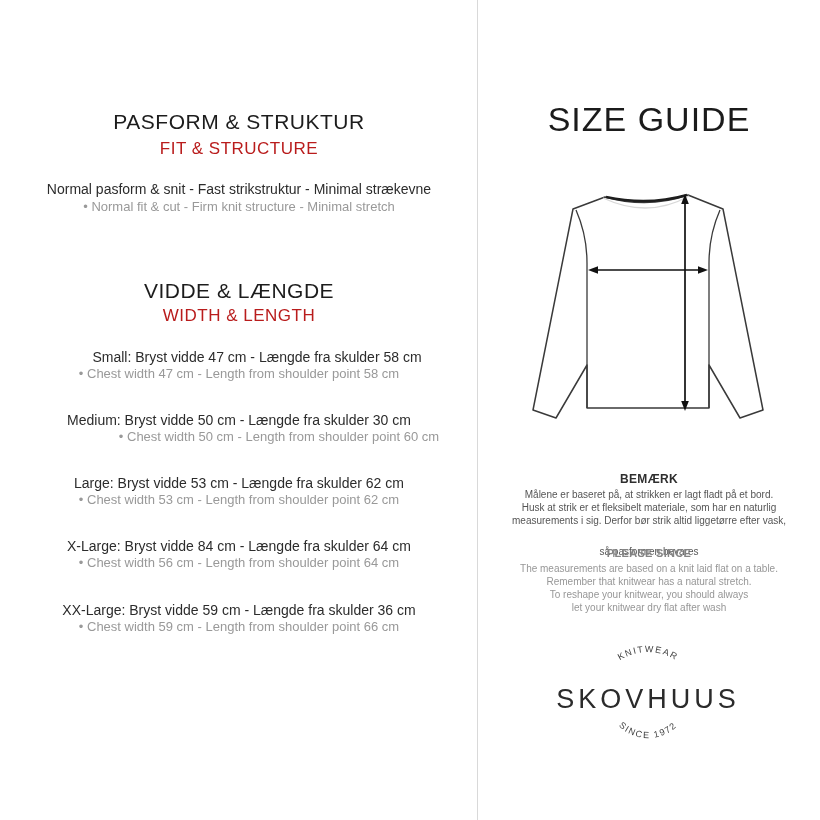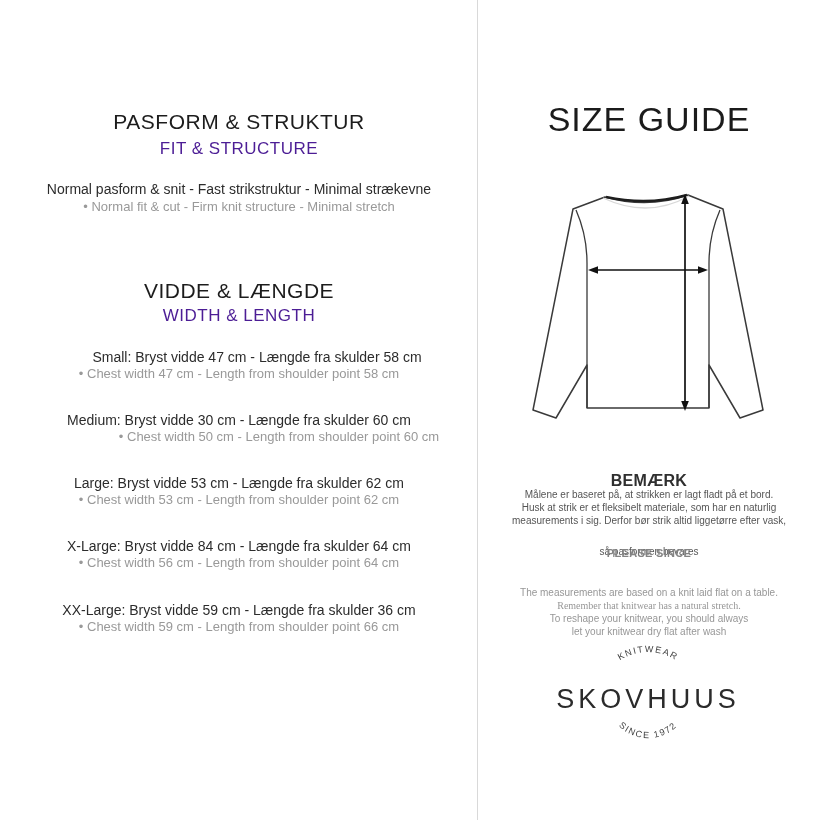--- a/index.html
+++ b/index.html
@@ -7,49 +7,49 @@
     width:820px;height:820px;position:relative;background:#ffffff;
     font-family:"Liberation Sans","DejaVu Sans",sans-serif;
     overflow:hidden;
   }
   .abs{position:absolute;}
   
   .divider{left:477px;top:0;width:1px;height:820px;background:#d9d9d9;}
   
   .lcol{left:0;width:478px;text-align:center;}
   .h-da{font-size:21px;letter-spacing:.5px;color:#1c1c1c;font-weight:400;}
-  .h-en{font-size:17px;letter-spacing:.5px;color:#4c1d95;font-weight:400;}
+  .h-en{font-size:17px;letter-spacing:.5px;color:#b91c1c;font-weight:400;}
   .body-da{font-size:14px;color:#2c2c2c;}
   .body-en{font-size:13px;color:#999999;}
   
   .rcol{left:478px;width:342px;text-align:center;}
   .size-guide-title{font-size:34px;color:#1b1b1b;letter-spacing:1px;font-weight:400;}
-  .note-h-da{font-size:16px;font-weight:700;color:#2f2f2f;letter-spacing:.3px;}
+  .note-h-da{font-size:12px;font-weight:700;color:#2f2f2f;letter-spacing:.3px;}
   .note-h-en{font-size:11px;font-weight:700;color:#848484;letter-spacing:.3px;}
   .note-line-da{font-size:10px;color:#555555;line-height:13px;}
-  .note-line-en{font-size:10px;color:#979797;line-height:13px;margin-top:24px;}
+  .note-line-en{font-size:10px;color:#979797;line-height:13px;}
   svg{display:block;}
 </style>
 </head>
 <body>
 
 <div class="abs divider"></div>
 
 <div class="abs lcol h-da" style="top:110px;">PASFORM &amp; STRUKTUR</div>
 <div class="abs lcol h-en" style="top:139px;">FIT &amp; STRUCTURE</div>
 <div class="abs lcol body-da" style="top:181px;">Normal pasform &amp; snit - Fast strikstruktur - Minimal strækevne</div>
 <div class="abs lcol body-en" style="top:199px;">• Normal fit &amp; cut - Firm knit structure - Minimal stretch</div>
 
 <div class="abs lcol h-da" style="top:279px;">VIDDE &amp; LÆNGDE</div>
 <div class="abs lcol h-en" style="top:306px;">WIDTH &amp; LENGTH</div>
 
 <div class="abs lcol body-da" style="top:349px;padding-left:18px;">Small: Bryst vidde 47 cm - Længde fra skulder 58 cm</div>
 <div class="abs lcol body-en" style="top:366px;">• Chest width 47 cm - Length from shoulder point 58 cm</div>
 
-<div class="abs lcol body-da" style="top:412px;">Medium: Bryst vidde 30 cm - Længde fra skulder 60 cm</div>
+<div class="abs lcol body-da" style="top:412px;">Medium: Bryst vidde 50 cm - Længde fra skulder 30 cm</div>
 <div class="abs lcol body-en" style="top:429px;padding-left:40px;">• Chest width 50 cm - Length from shoulder point 60 cm</div>
 
 <div class="abs lcol body-da" style="top:475px;">Large: Bryst vidde 53 cm - Længde fra skulder 62 cm</div>
 <div class="abs lcol body-en" style="top:492px;">• Chest width 53 cm - Length from shoulder point 62 cm</div>
 
 <div class="abs lcol body-da" style="top:538px;">X-Large: Bryst vidde 84 cm - Længde fra skulder 64 cm</div>
 <div class="abs lcol body-en" style="top:555px;">• Chest width 56 cm - Length from shoulder point 64 cm</div>
 
 <div class="abs lcol body-da" style="top:602px;">XX-Large: Bryst vidde 59 cm - Længde fra skulder 36 cm</div>
 <div class="abs lcol body-en" style="top:619px;">• Chest width 59 cm - Length from shoulder point 66 cm</div>
@@ -82,21 +82,21 @@
 </svg>
 
 <div class="abs rcol note-h-da" style="top:472px;">BEMÆRK</div>
 <div class="abs rcol note-line-da" style="top:488px;">Målene er baseret på, at strikken er lagt fladt på et bord.</div>
 <div class="abs rcol note-line-da" style="top:501px;">Husk at strik er et fleksibelt materiale, som har en naturlig</div>
 <div class="abs rcol note-line-da" style="top:514px;">measurements i sig. Derfor bør strik altid liggetørre efter vask,</div>
 <div class="abs rcol note-line-da" style="top:498px;margin-top:47px;">så pasformen bevares</div>
 
 <div class="abs rcol note-h-en" style="top:547px;">PLEASE SINCE</div>
 <div class="abs rcol note-line-en" style="top:562px;">The measurements are based on a knit laid flat on a table.</div>
-<div class="abs rcol note-line-en" style="top:575px;font-family:Liberation Serif, serif;">Remember that knitwear has a natural stretch.</div>
+<div class="abs rcol note-line-en" style="top:575px;">Remember that knitwear has a natural stretch.</div>
 <div class="abs rcol note-line-en" style="top:588px;">To reshape your knitwear, you should always</div>
 <div class="abs rcol note-line-en" style="top:601px;">let your knitwear dry flat after wash</div>
 
 <svg class="abs" style="left:516px;top:618px;" width="264" height="160" viewBox="0 0 264 160">
   <defs>
     <path id="arcTop" d="M 87 60 A 52 52 0 0 1 177 60"></path>
     <path id="arcBottom" d="M 98 102.7 A 42 42 0 0 0 166 102.7"></path>
   </defs>
   <text font-size="9" letter-spacing="1.5" fill="#3f3f3f" font-family="Liberation Sans, DejaVu Sans, sans-serif">
     <textPath href="#arcTop" startOffset="50%" text-anchor="middle">KNITWEAR</textPath>

